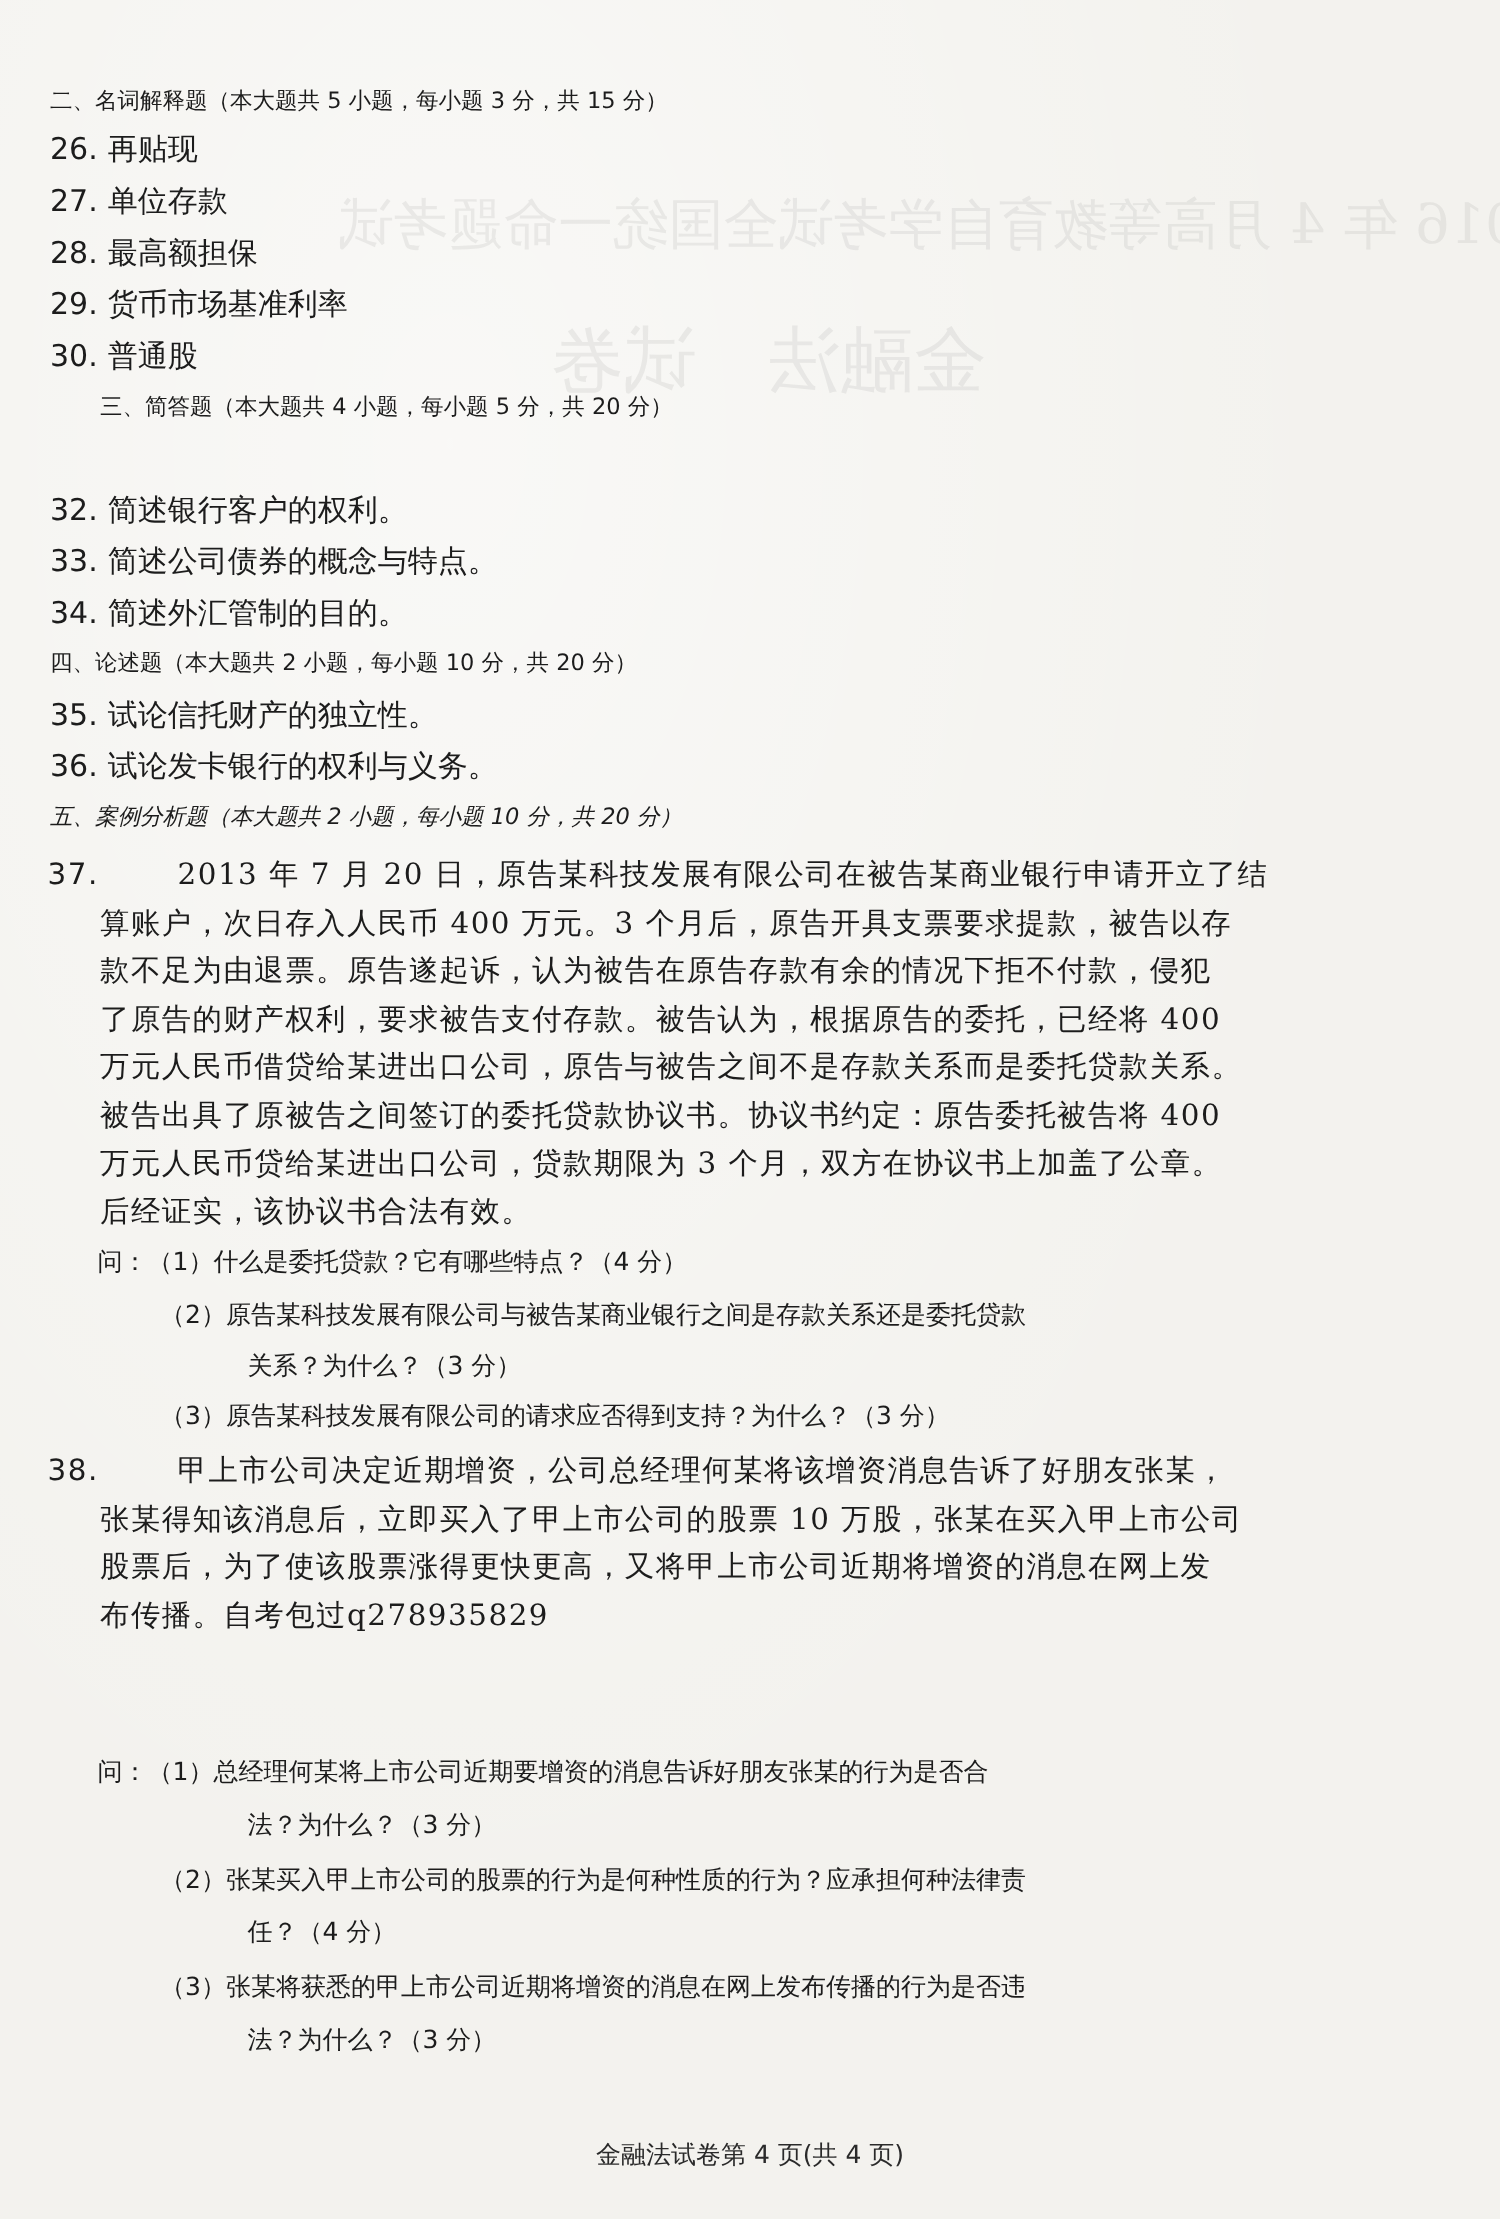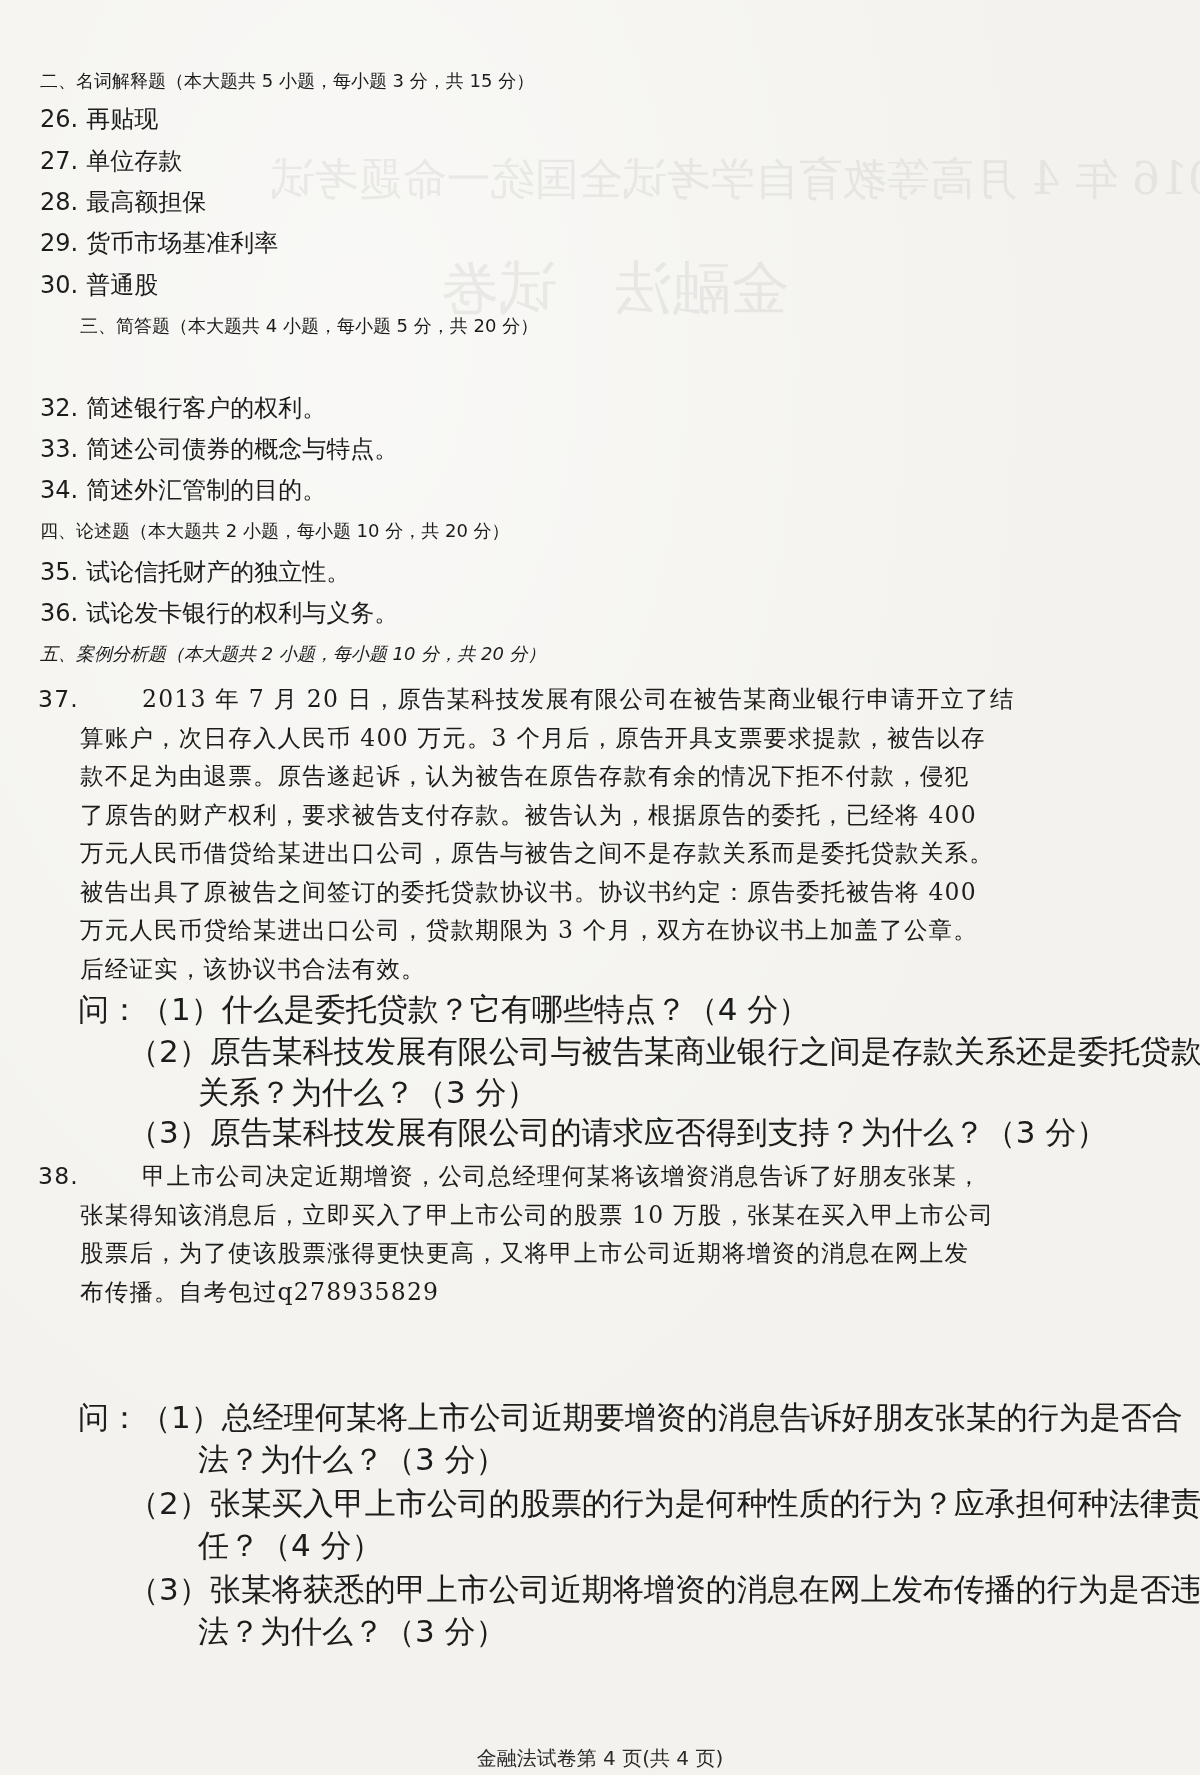--- a/index.html
+++ b/index.html
@@ -70,38 +70,37 @@
       top: 0;
       font-family: "DejaVu Sans", "Liberation Sans", sans-serif;
     }
     .para-line {
       display: block;
       white-space: nowrap;
     }
     .indent1 { padding-left: 62px; }
     .q {
       position: absolute;
-      font-size: 31px;
+      font-size: 20px;
       line-height: 38.5px;
       font-family: "DejaVu Sans", "Liberation Sans", sans-serif;
       white-space: nowrap;
     }
     .q .tag {
       display: inline-block;
     }
     .footer {
       position: absolute;
       top: 1710px;
       left: 0;
       width: 1200px;
       text-align: center;
       font-size: 20px;
       font-family: "DejaVu Sans", "Liberation Sans", sans-serif;
       color: #2a2a2a;
-      margin-top: 35px;
     }
     .ghost {
       position: absolute;
       color: rgba(60,60,60,0.08);
       font-family: "DejaVu Serif", serif;
       white-space: nowrap;
       transform: scaleX(-1);
     }
   </style>
 </head>

